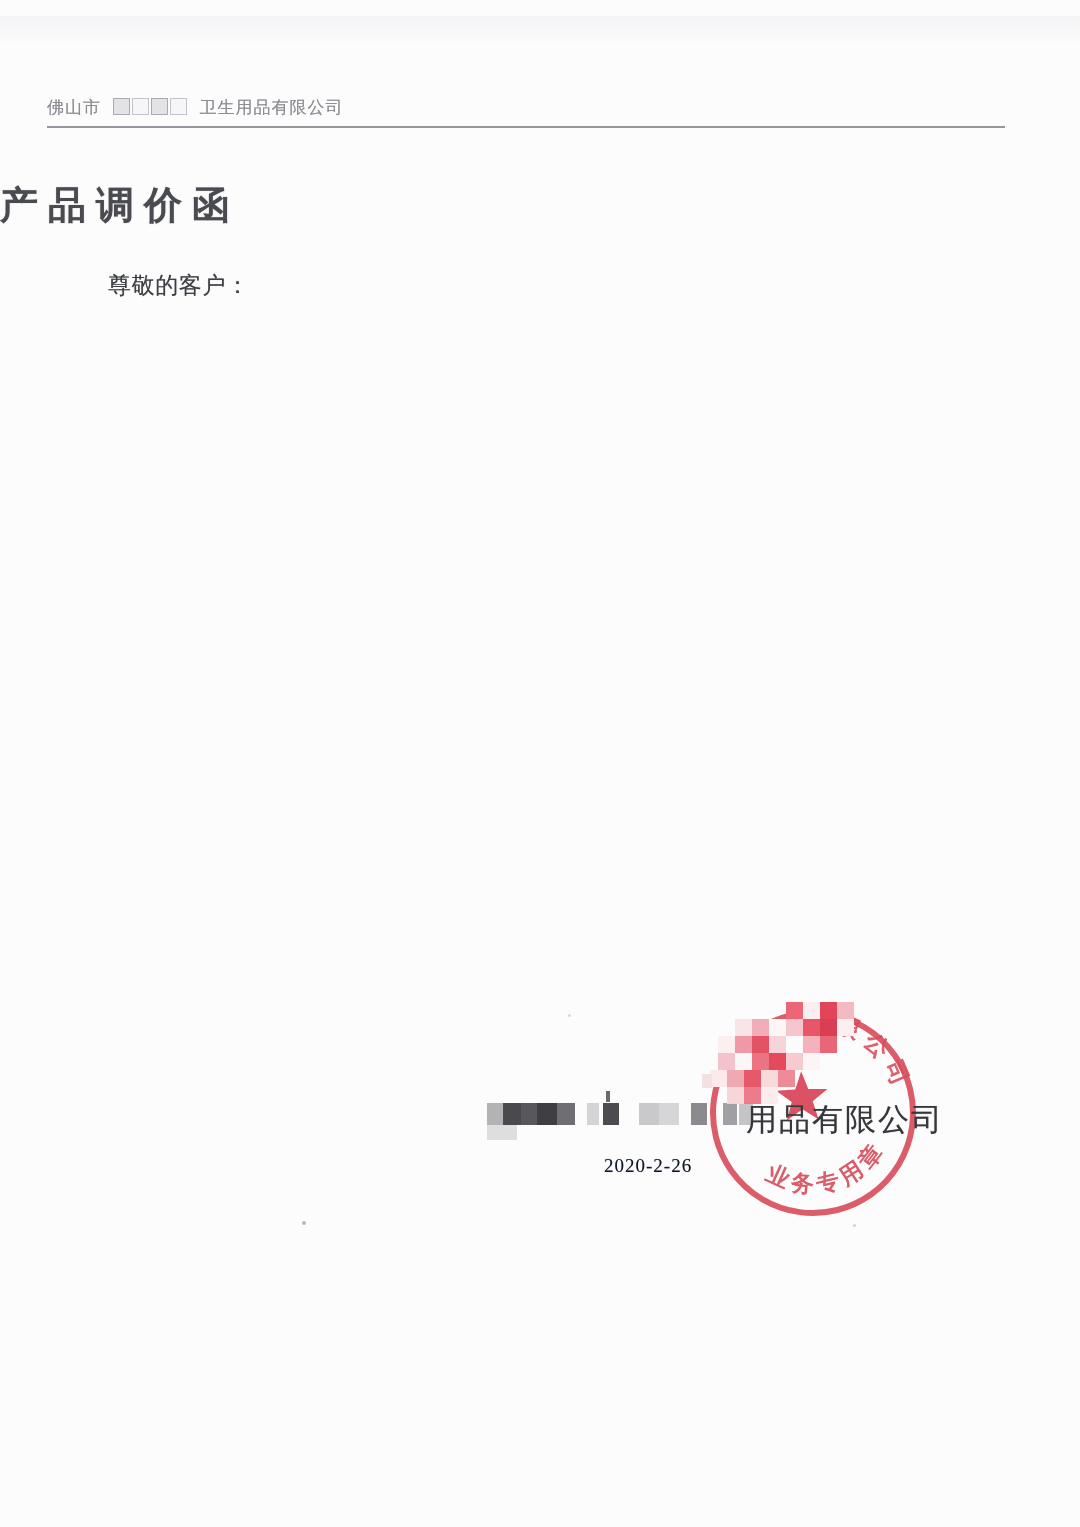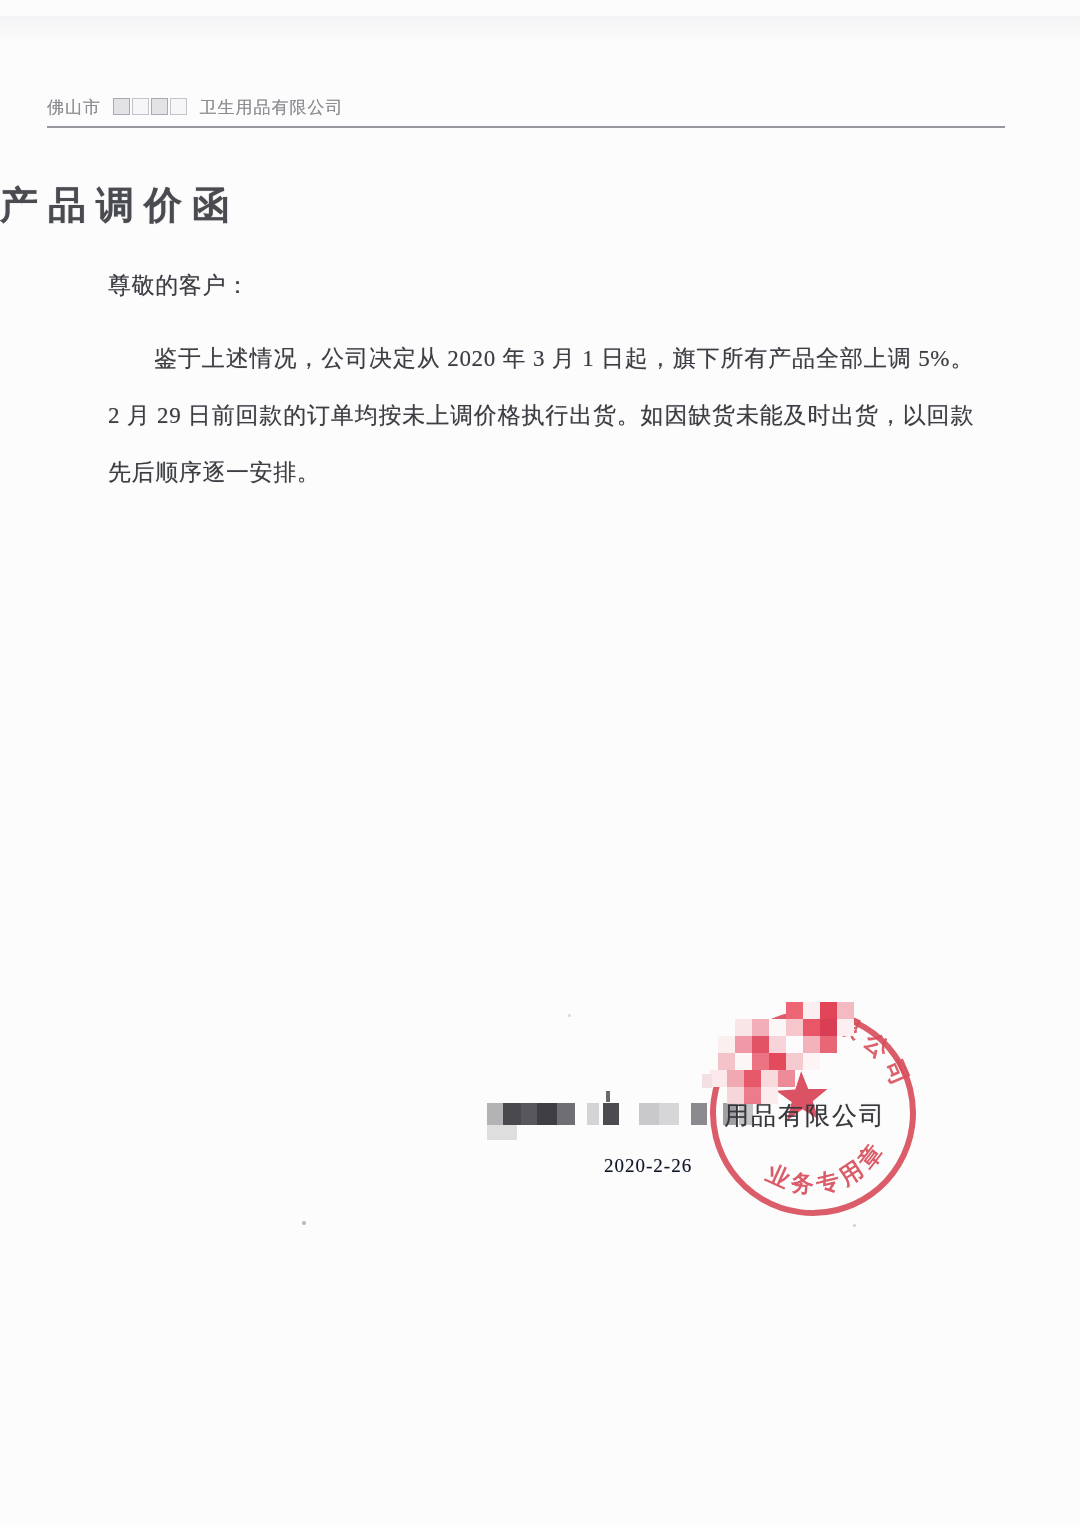--- a/index.html
+++ b/index.html
@@ -26,22 +26,22 @@
     text-shadow:0 0 1px rgba(70,71,77,.55);
   }
   .letter-body{
     position:absolute;top:241px;left:92px;width:898px;
     font-size:23px;line-height:57px;text-align:justify;letter-spacing:.6px;
     color:#3d3e43;text-shadow:0 0 .7px rgba(62,63,68,.5);
   }
   .letter-body p{margin:16px;text-indent:2em;}
   .letter-body p.salutation{text-indent:0;}
   .sig-company{
-    position:absolute;left:724px;top:1099px;z-index:4;
-    font-size:25px;letter-spacing:2px;color:#36373b;
+    position:absolute;left:746px;top:1099px;z-index:4;
+    font-size:31px;letter-spacing:2px;color:#36373b;
     text-shadow:0 0 .7px rgba(54,55,59,.5);
   }
   .sig-date{
     position:absolute;left:604px;top:1155px;z-index:4;
     font-size:19px;letter-spacing:1px;color:#0f172a;
     text-shadow:0 0 .7px rgba(57,58,63,.5);
   }
   .sig-mosaic{position:absolute;left:480px;top:1085px;z-index:2;}
   .stamp{position:absolute;left:702px;top:1002px;z-index:3;opacity:.94;}
   .speck{position:absolute;border-radius:50%;}
@@ -56,21 +56,20 @@
   <div class="letterhead">
     <span>佛山市</span>
     <span><span class="mosaic-box dark"></span><span class="mosaic-box"></span><span class="mosaic-box dark"></span><span class="mosaic-box"></span></span>
     <span>卫生用品有限公司</span>
   </div>
 
   <div class="doc-title">产品调价函</div>
 
   <div class="letter-body">
     <p class="salutation">尊敬的客户：</p>
-    <p>鉴于上述情况，公司决定从 2020 年 3 月 1 日起，旗下所有产品全部上调 5%。2 月 29 日前回款的订单均按未上调价格执行出货。如因缺货未能及时出货，以回款先后顺序逐一安排。</p>
   </div>
 
   <svg class="sig-mosaic" width="280" height="70">
     <rect x="7" y="18" width="16" height="22" fill="#b3b3b6"></rect>
     <rect x="23" y="18" width="18" height="22" fill="#4a4a4e"></rect>
     <rect x="41" y="18" width="16" height="22" fill="#58585c"></rect>
     <rect x="7" y="40" width="30" height="15" fill="#dededf"></rect>
     <rect x="57" y="18" width="20" height="22" fill="#3f3f43"></rect>
     <rect x="77" y="18" width="18" height="22" fill="#6f6f73"></rect>
     <rect x="107" y="18" width="12" height="22" fill="#d4d4d6"></rect>

